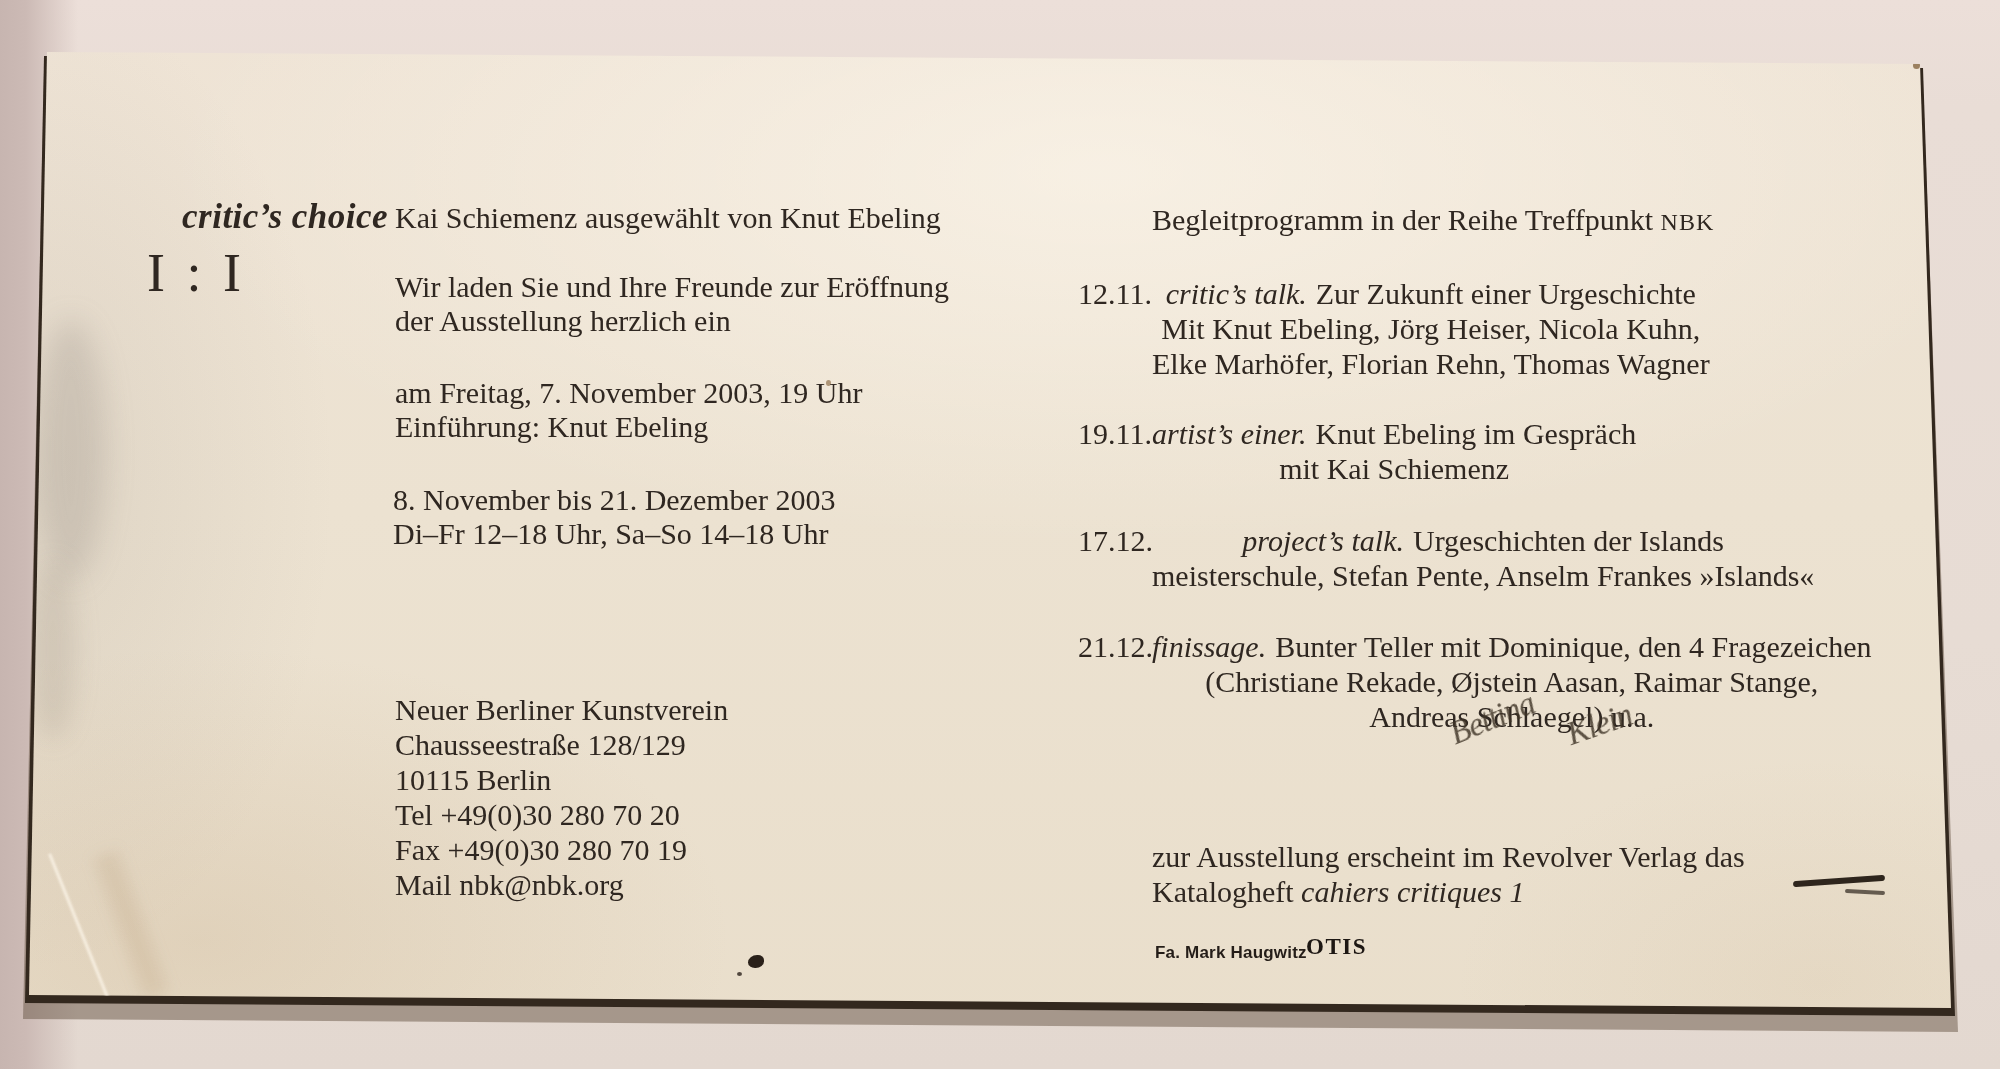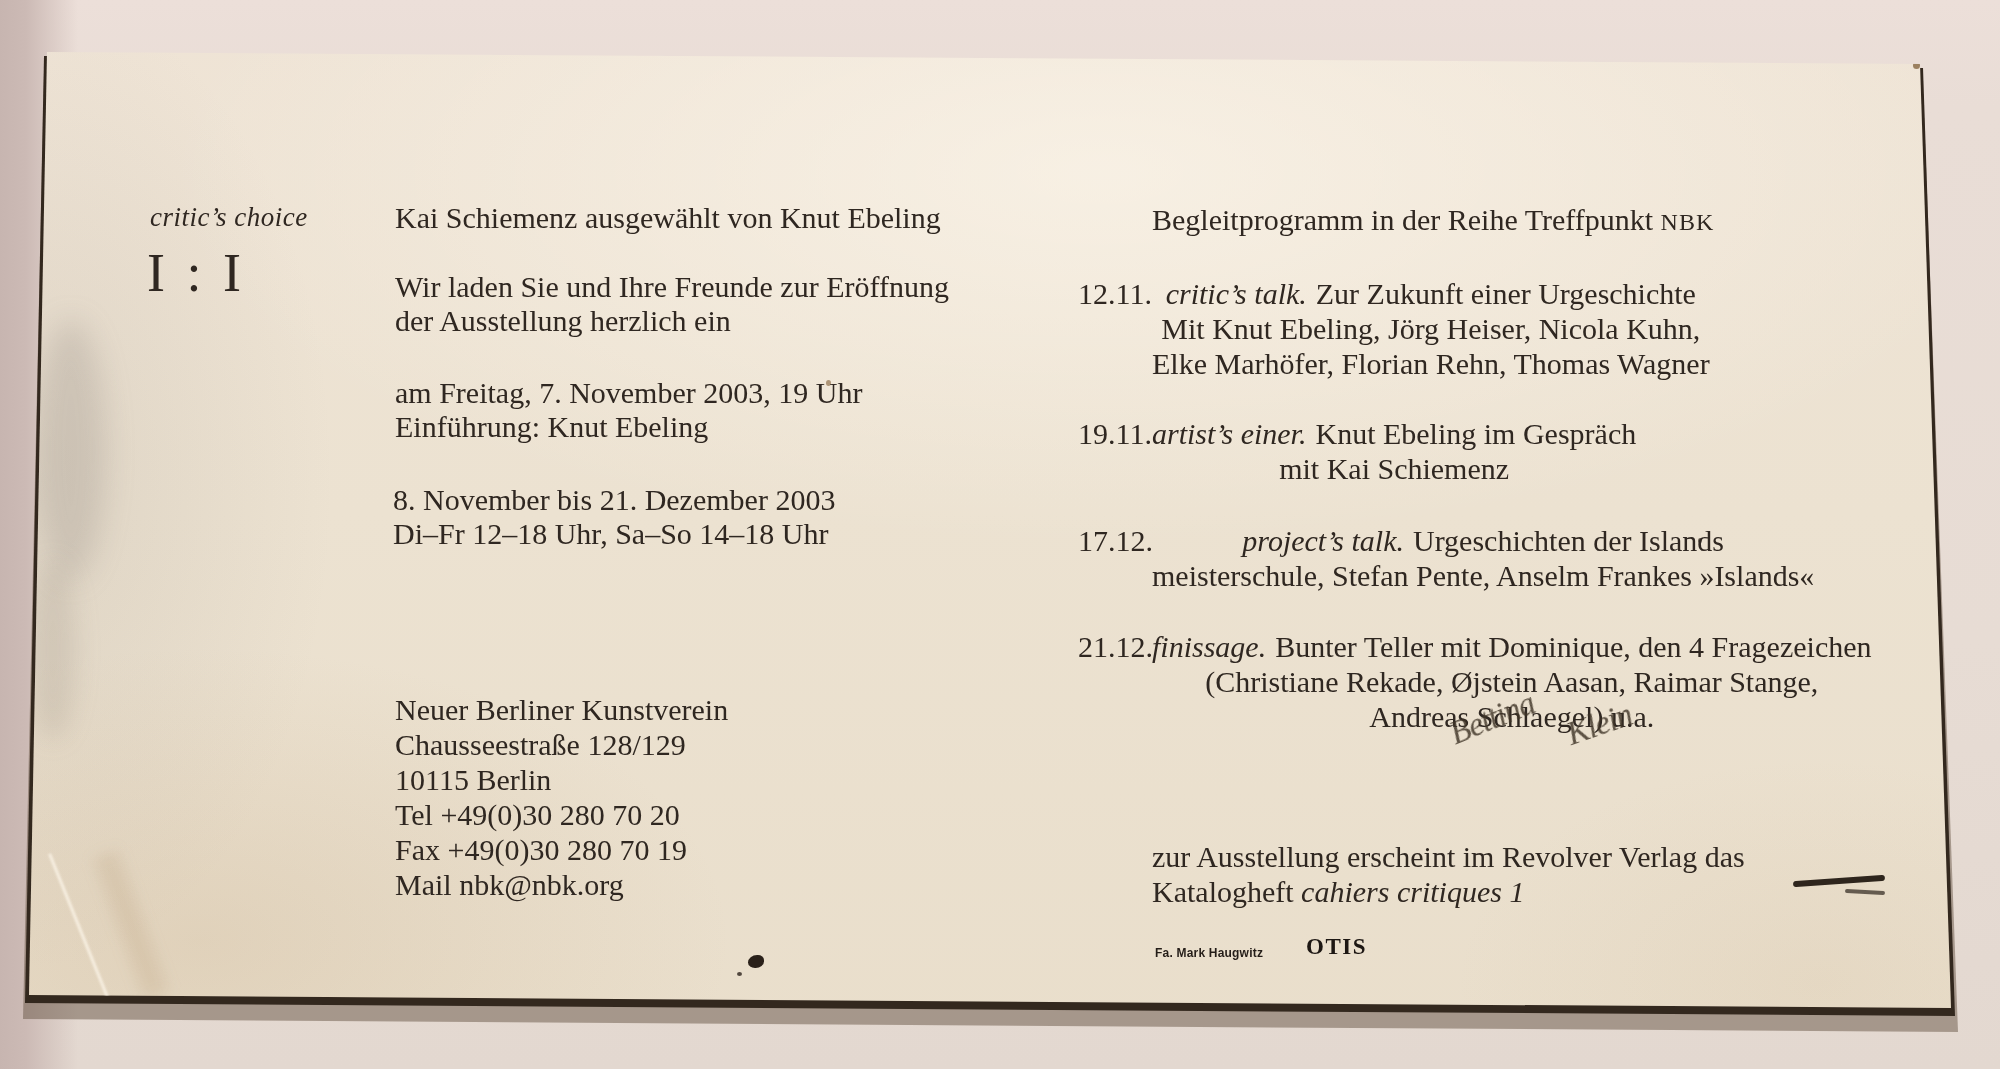--- a/index.html
+++ b/index.html
@@ -26,31 +26,31 @@
     clip-path:polygon(47px 52px,1920px 64px,1951px 1008px,29px 995px);
     background:
       radial-gradient(1300px 520px at 55% 16%,rgba(255,250,240,.55),transparent 72%),
       radial-gradient(760px 420px at 10% 88%,rgba(185,155,115,.20),transparent 70%),
       radial-gradient(520px 320px at 91% 92%,rgba(200,175,140,.14),transparent 70%),
       radial-gradient(420px 700px at 2% 45%,rgba(150,140,130,.16),transparent 70%),
       linear-gradient(180deg,#efe4d6 0%,#ece2d1 48%,#e9decb 100%);
     color:#2f2721;
   }
   .tb{position:absolute;white-space:nowrap;font-size:30px;line-height:34px;}
-  .tagline{font-size:27px;font-weight:normal;font-style:italic;letter-spacing:.5px;}
+  .tagline{font-size:35px;font-weight:bold;font-style:italic;letter-spacing:.5px;margin-left:32px;}
   .logomark{font-size:54px;font-weight:normal;letter-spacing:4px;}
   .addr{line-height:35px;}
   .ev{position:absolute;white-space:nowrap;font-size:30px;line-height:35px;}
   .ev .date{position:absolute;left:0;top:0;}
   .ev .body{margin-left:74px;text-align:center;}
   .it{font-style:italic;}
   .ev .title{font-style:italic;margin-right:9px;}
   .sc{font-size:24px;letter-spacing:1px;}
   .sans{font-family:"Liberation Sans","DejaVu Sans",sans-serif;}
-  .sponsor1{font-size:12px;font-weight:bold;letter-spacing:.2px;color:#241d18;}
+  .sponsor1{font-size:17px;font-weight:bold;letter-spacing:.2px;color:#241d18;}
   .sponsor2{font-size:23px;font-weight:bold;letter-spacing:1.5px;color:#1d1713;font-family:Liberation Serif, serif;}
   .hand{
     position:absolute;font-style:italic;color:rgba(62,51,38,.82);
     font-size:33px;filter:blur(.4px);letter-spacing:-1px;white-space:nowrap;
   }
   
   .stain{position:absolute;pointer-events:none;}
   .smudge-left{left:36px;top:320px;width:70px;height:260px;background:rgba(125,117,110,.20);border-radius:50%;filter:blur(14px);}
   .smudge-left2{left:30px;top:560px;width:46px;height:180px;background:rgba(125,110,100,.16);border-radius:50%;filter:blur(12px);}
   .crease{left:78px;top:848px;width:3px;height:160px;background:rgba(250,242,228,.9);transform:rotate(-22deg);filter:blur(1px);}

